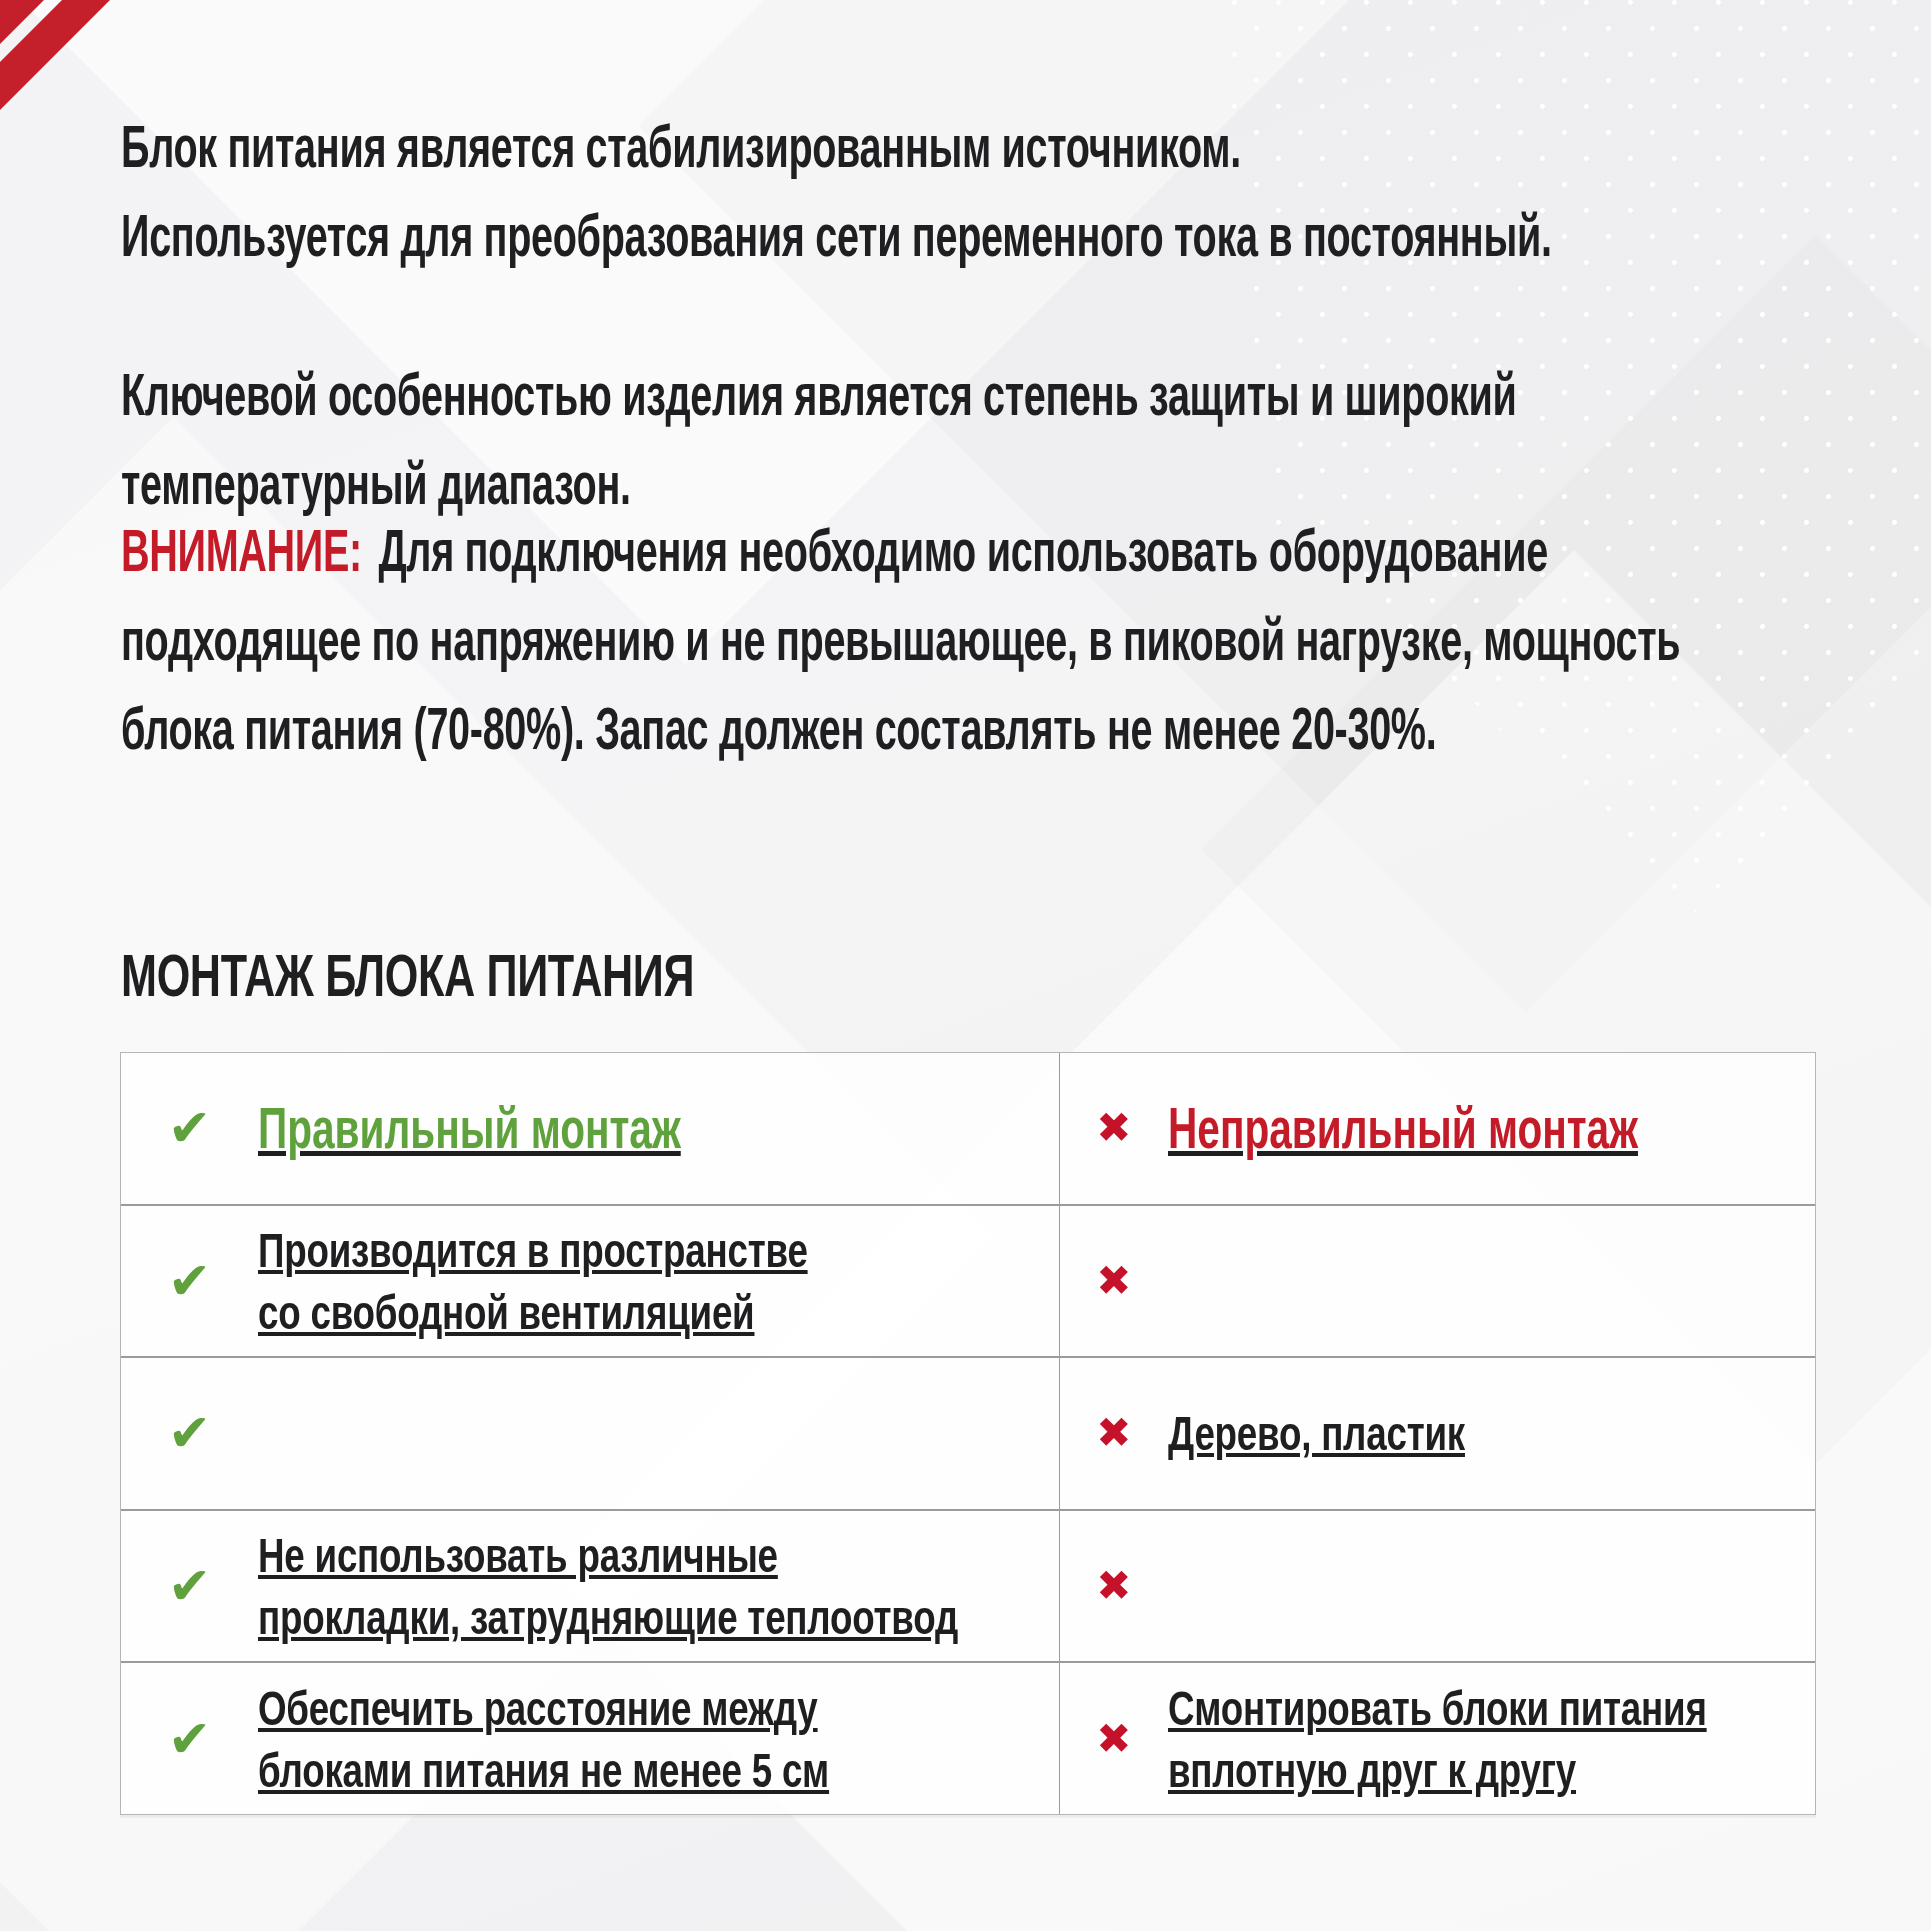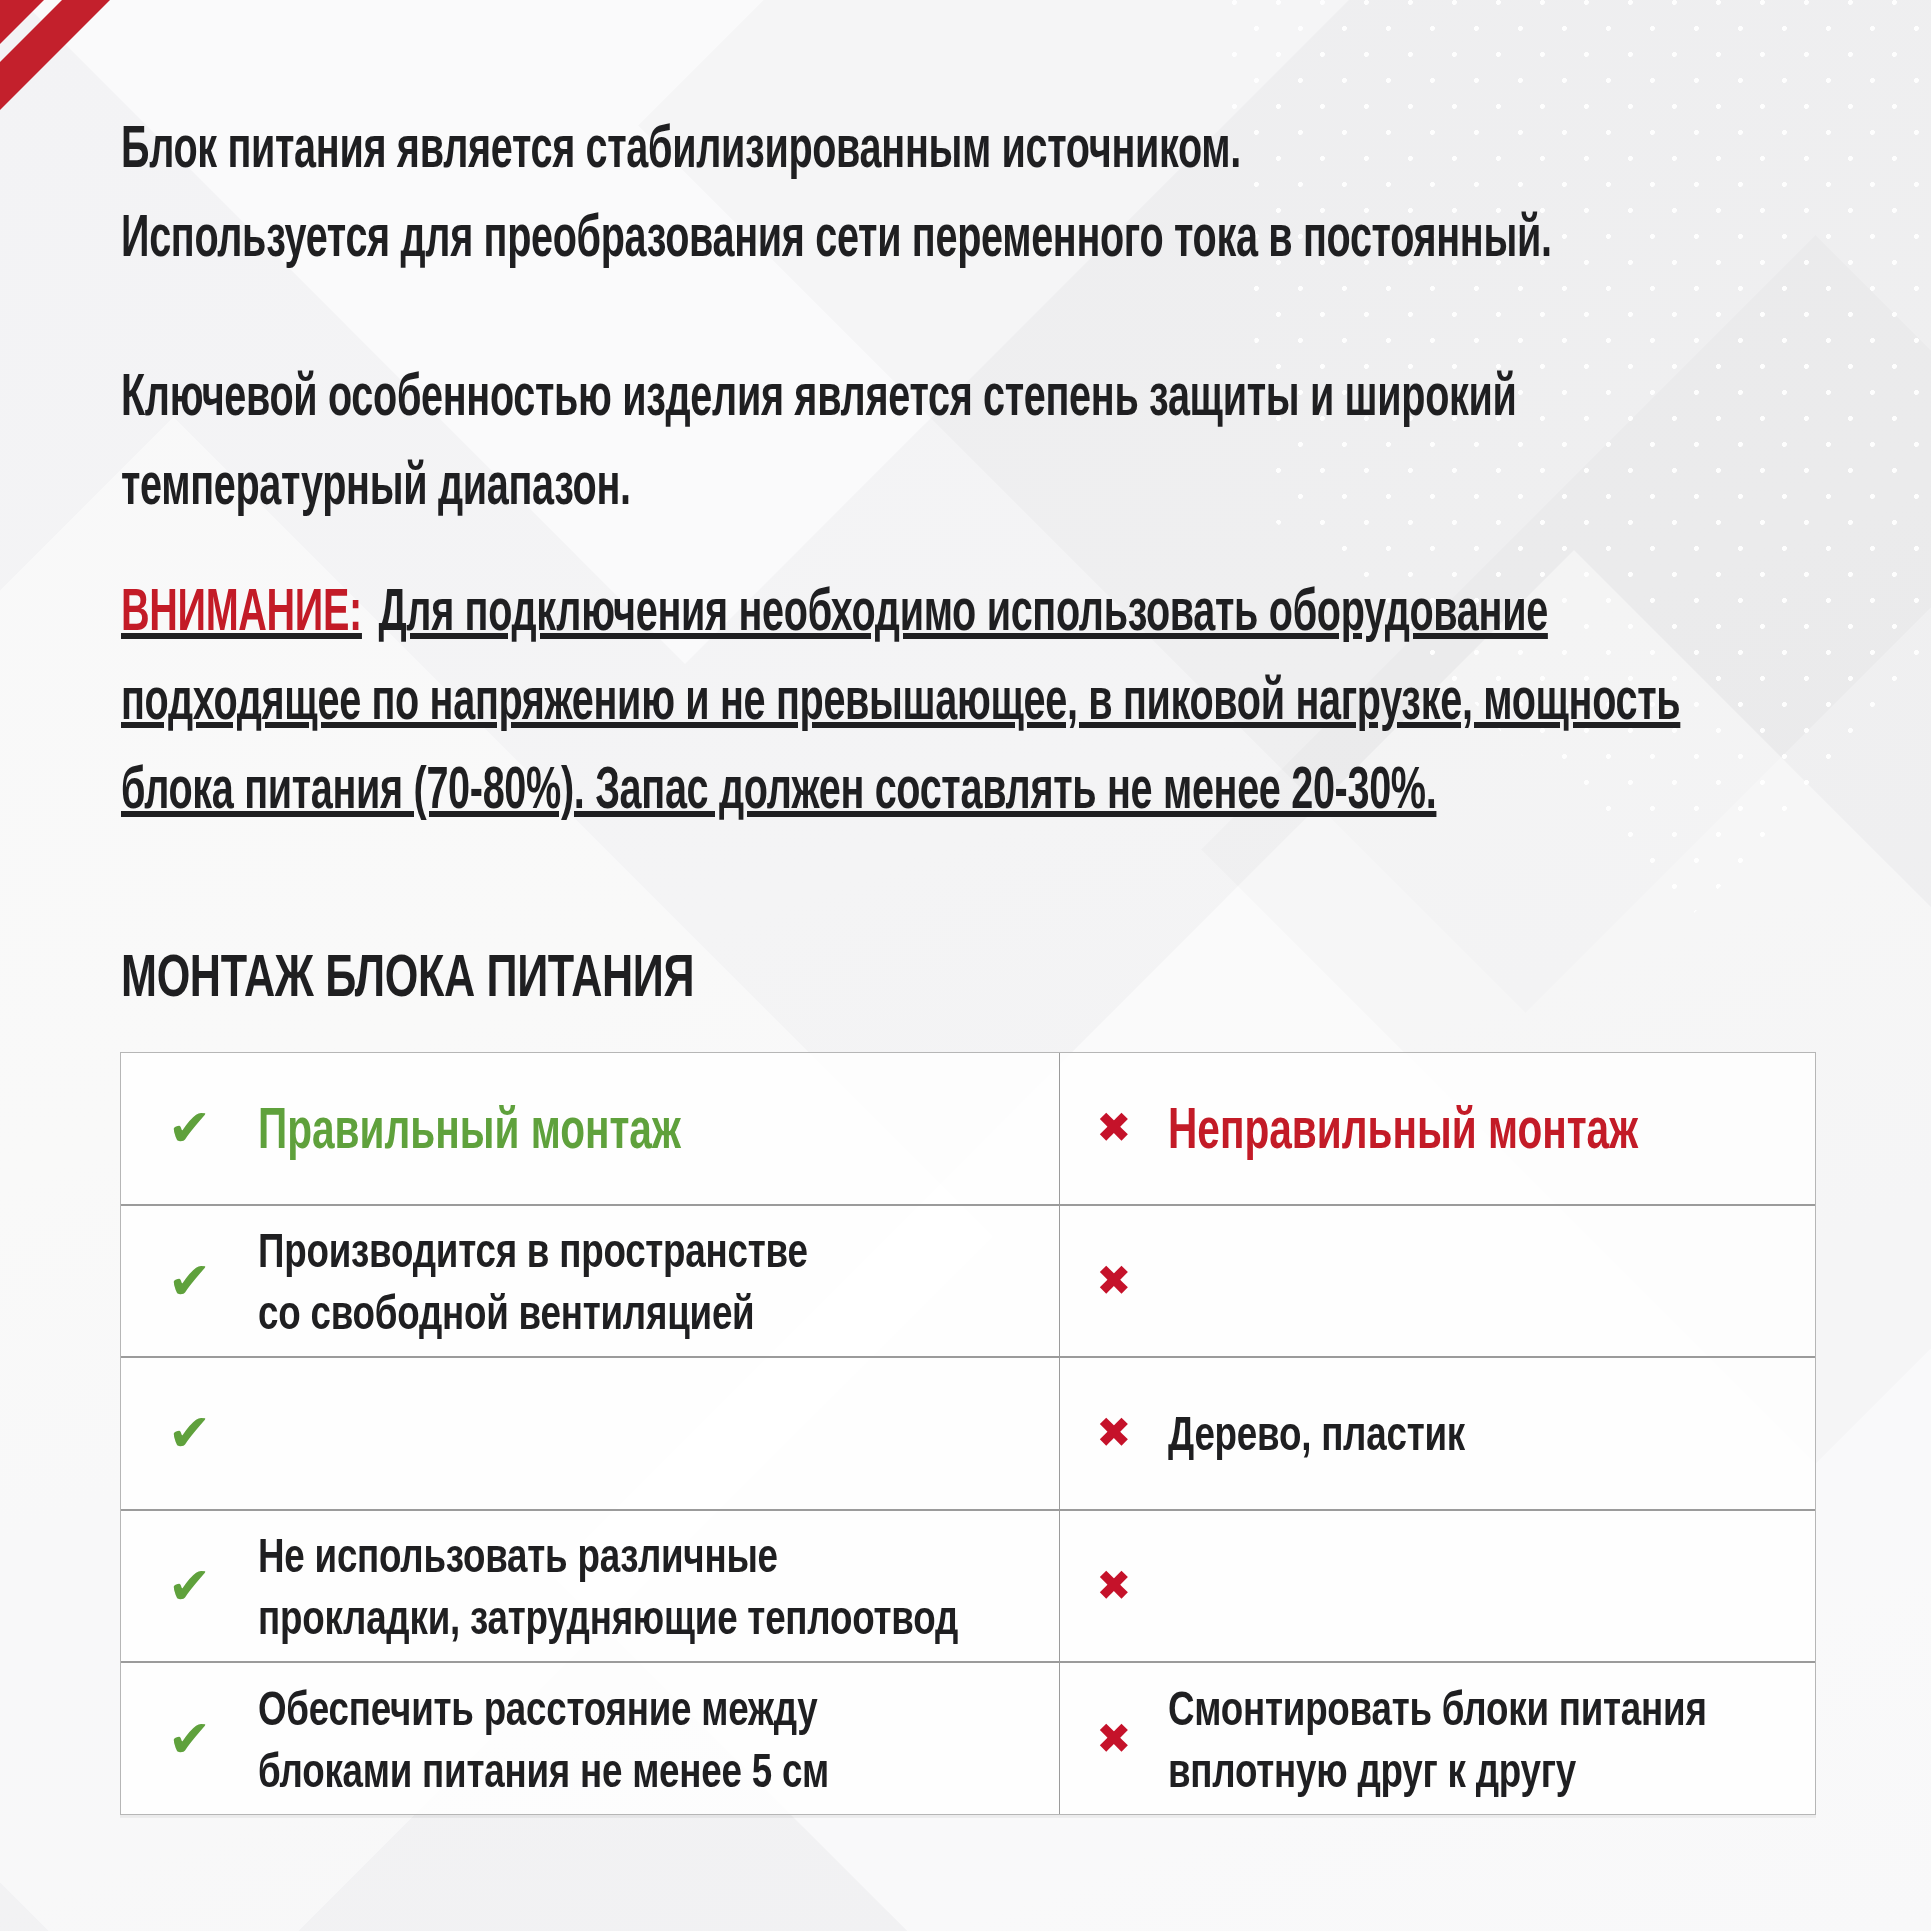--- a/index.html
+++ b/index.html
@@ -30,41 +30,41 @@
   .corner{position:absolute;left:0;top:0;width:135px;height:135px;}
   .corner .tri{position:absolute;inset:0;background:#c3202c;clip-path:polygon(0 0,44px 0,0 44px);}
   .corner .band{position:absolute;inset:0;background:#c3202c;clip-path:polygon(62px 0,110px 0,0 110px,0 62px);}
   
   .tblock{position:absolute;left:121px;right:58px;}
   .tline{
     height:89px;line-height:89px;font-size:60px;font-weight:700;
     letter-spacing:-0.5px;white-space:nowrap;
     transform:scaleX(.66);transform-origin:0 50%;
   }
-  .p1{top:102px;} .p2{top:350px;} .warn{top:565px;text-decoration:underline;}
+  .p1{top:102px;} .p2{top:350px;} .warn{top:506px;}
   .warn-label{color:#c31b27;margin-right:25px;}
   .title-block{top:931px;}
   .title-block .tline{transform:scaleX(.72);font-size:60px;}
   
   .psu-table{
     position:absolute;left:120px;top:1052px;width:1694px;height:761px;
     display:flex;flex-direction:column;
     border:1px solid #b6b6b6;background:rgba(255,255,255,.8);
     box-shadow:0 2.9px 0 rgba(0,0,0,.05);
   }
   .t-row{flex:1;display:flex;min-height:0;}
   .t-row + .t-row{border-top:2.9px solid #9b9b9b;}
   .t-cell{display:flex;align-items:center;min-width:0;}
   .t-cell.c-left{width:55.4%;border-right:1.9px solid #9b9b9b;}
   .t-cell.c-right{width:44.6%;}
   .icon-box{flex:0 0 137px;display:flex;align-items:center;justify-content:center;}
   .c-right .icon-box{flex:0 0 108px;}
   .check{font-family:"DejaVu Sans",sans-serif;color:#5fa13c;font-size:52px;line-height:1;}
   .cross{font-family:"DejaVu Sans",sans-serif;color:#c5122a;font-size:42px;line-height:1;}
-  .cell-text{display:flex;flex-direction:column;justify-content:center;min-width:0;}
+  .cell-text{display:flex;flex-direction:column;justify-content:center;min-width:0;text-decoration:underline;}
   .row-line{
     font-size:49px;font-weight:700;line-height:62px;white-space:nowrap;
     transform:scaleX(.75);transform-origin:0 50%;letter-spacing:-0.3px;
   }
   .hdr-line{
     font-size:58px;font-weight:700;line-height:68px;white-space:nowrap;
     transform:scaleX(.70);transform-origin:0 50%;
   }
   .hdr-green{color:#5fa13c;}
   .hdr-red{color:#c31b27;}

